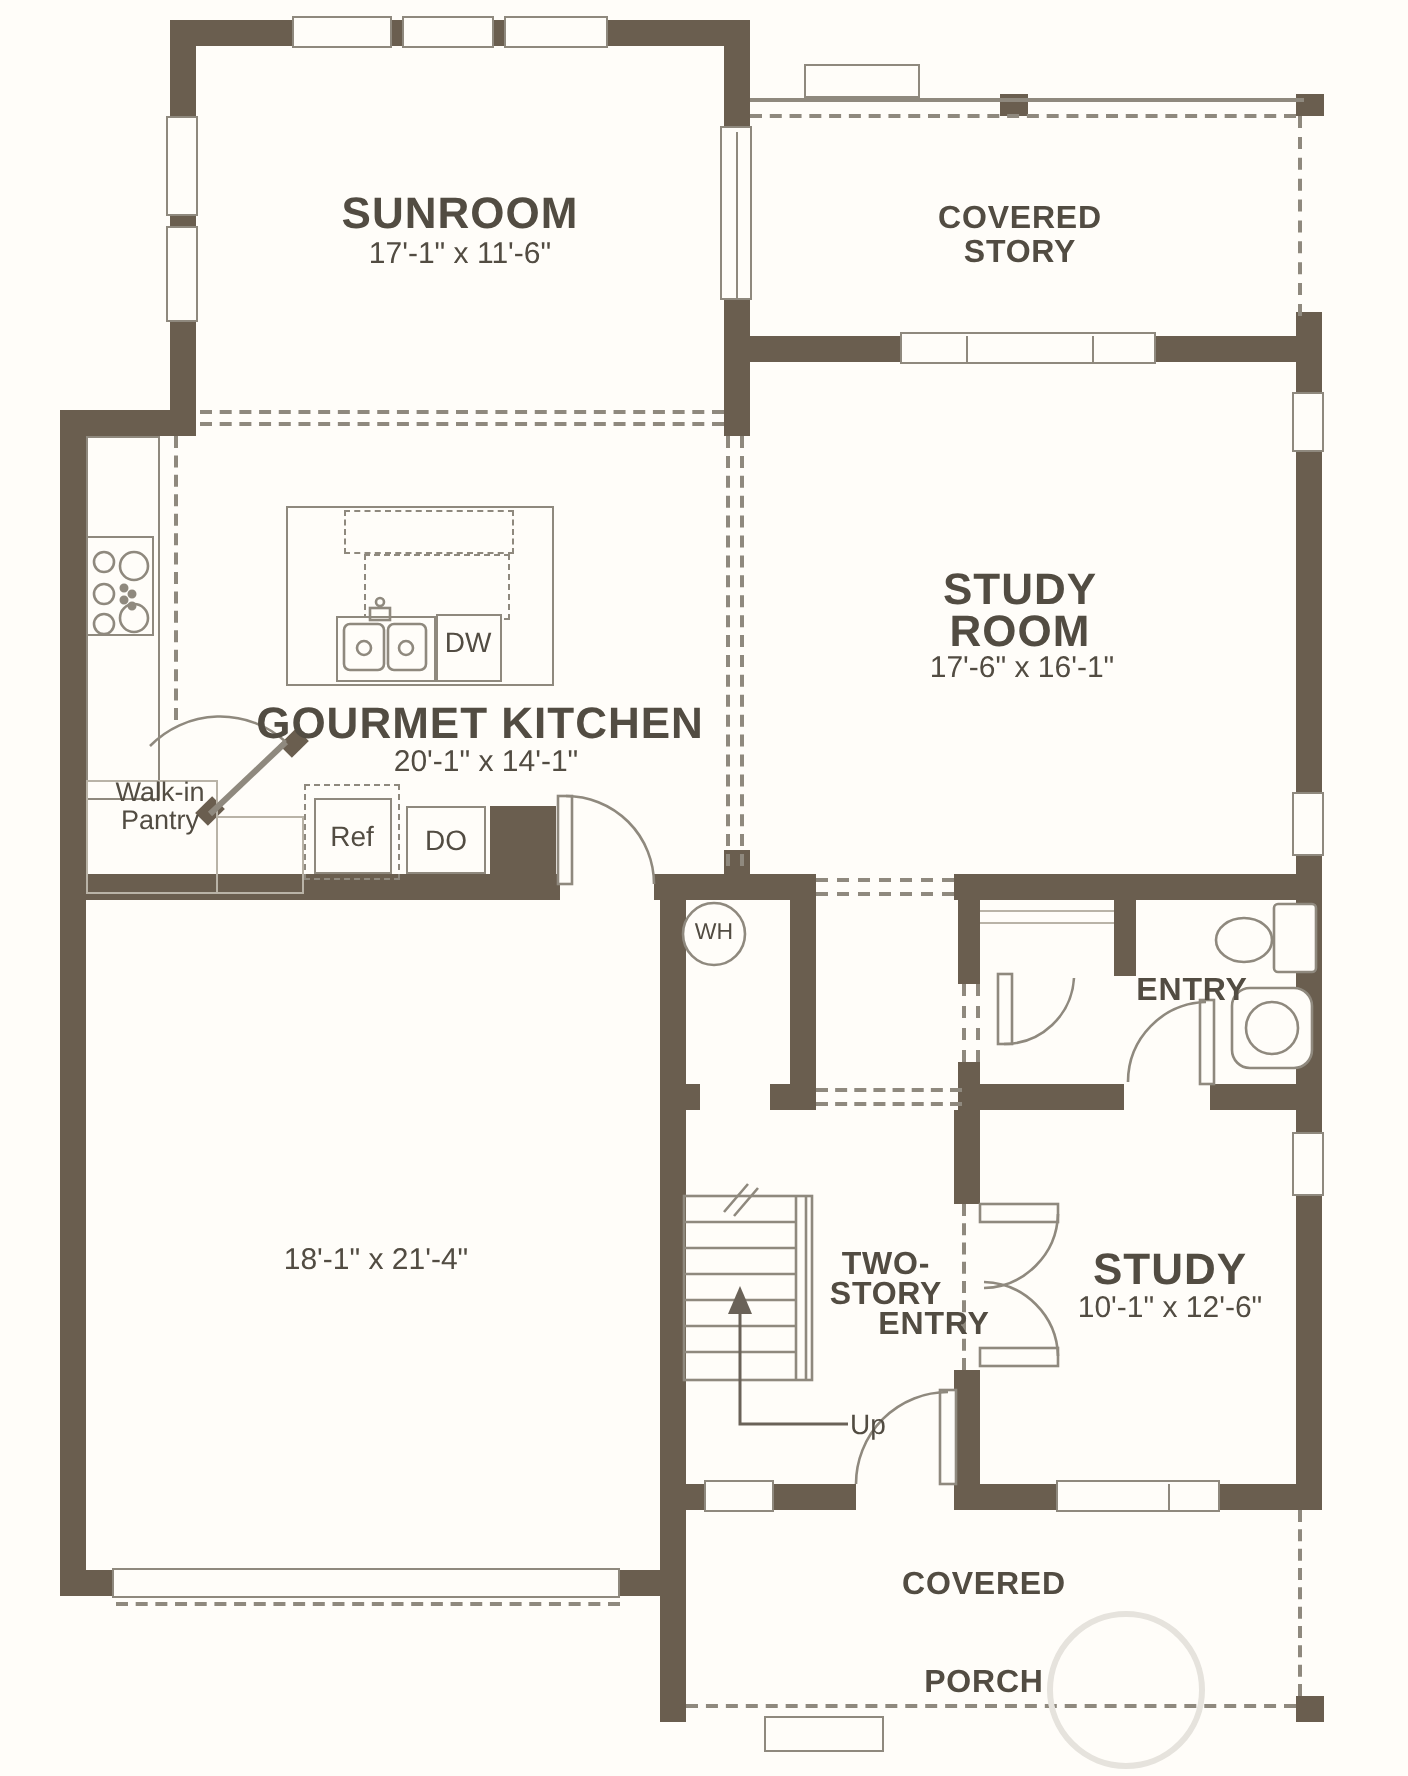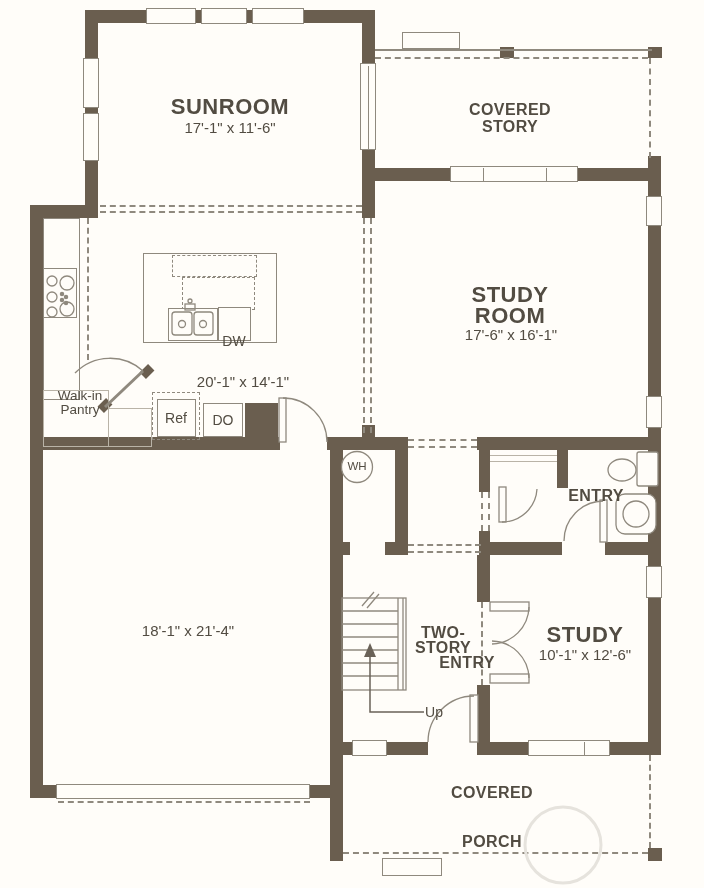--- a/index.html
+++ b/index.html
@@ -217,20 +217,21 @@
   <div class="lbl big" style="left:230px;top:107px">SUNROOM</div>
   <div class="lbl dims" style="left:230px;top:127px">17'-1" x 11'-6"</div>
 
   <div class="lbl mid" style="left:510px;top:110px">COVERED</div>
   <div class="lbl mid" style="left:510px;top:127px">STORY</div>
 
   <div class="lbl big" style="left:510px;top:295px">STUDY</div>
   <div class="lbl big" style="left:510px;top:316px">ROOM</div>
   <div class="lbl dims" style="left:511px;top:334px">17'-6" x 16'-1"</div>
 
+  <div class="lbl big" style="left:240px;top:362px">GOURMET KITCHEN</div>
   <div class="lbl dims" style="left:243px;top:381px">20'-1" x 14'-1"</div>
 
   <div class="lbl small" style="left:80px;top:396px">Walk-in</div>
   <div class="lbl small" style="left:80px;top:410px">Pantry</div>
 
   <div class="lbl dims" style="left:188px;top:630px">18'-1" x 21'-4"</div>
 
   <div class="lbl mid" style="left:443px;top:633px">TWO-</div>
   <div class="lbl mid" style="left:443px;top:648px">STORY</div>
   <div class="lbl mid" style="left:467px;top:663px">ENTRY</div>
@@ -238,17 +239,17 @@
   <div class="lbl big" style="left:585px;top:635px">STUDY</div>
   <div class="lbl dims" style="left:585px;top:654px">10'-1" x 12'-6"</div>
 
   <div class="lbl mid" style="left:596px;top:496px">ENTRY</div>
 
   <div class="lbl mid" style="left:492px;top:793px">COVERED</div>
   <div class="lbl mid" style="left:492px;top:842px">PORCH</div>
 
   <div class="lbl f14" style="left:176px;top:418px">Ref</div>
   <div class="lbl f14" style="left:223px;top:420px">DO</div>
-  <div class="lbl f14" style="left:234px;top:341px">DW</div>
+  <div class="lbl f14" style="left:234px;top:321px">DW</div>
   <div class="lbl tiny" style="left:357px;top:467px">WH</div>
   <div class="lbl f14" style="left:434px;top:712px">Up</div>
 
 </div>
 
 </body></html>

